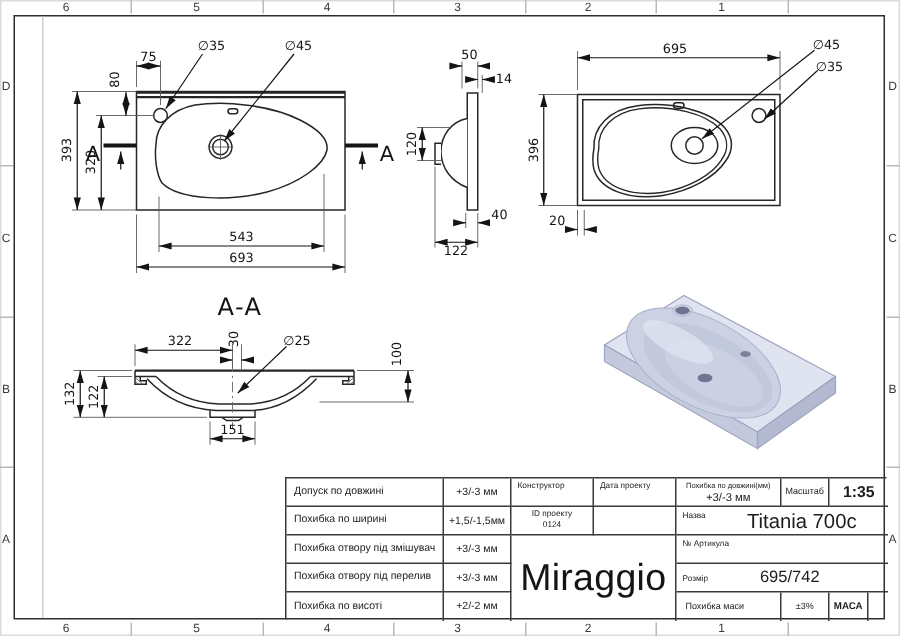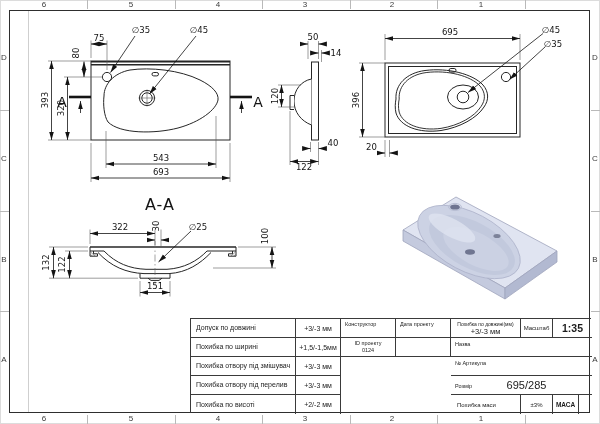--- a/index.html
+++ b/index.html
@@ -292,39 +292,41 @@
     <div class="cell lab br" style="left:0;top:76px;width:105px;height:19px">Похибка по висоті</div>
     <div class="cell val br" style="left:105px;top:76px;width:45px;height:19px">+2/-2 мм</div>
 
     <div class="cell hint bb br" style="left:150px;top:0;width:55px;height:19px">Конструктор</div>
     <div class="cell hint bb br" style="left:205px;top:0;width:55px;height:19px">Дата проекту</div>
     <div class="cell bb br stack" style="left:150px;top:19px;width:55px;height:19px;font-size:5.5px">
       <span>ID проекту</span>
       <span>0124</span>
     </div>
     <div class="cell bb br" style="left:205px;top:19px;width:55px;height:19px"></div>
+    <div class="cell logo br" style="left:150px;top:38px;width:110px;height:57px">Miraggio</div>
 
     <div class="cell bb br stack" style="left:260px;top:0;width:70px;height:19px">
       <span style="font-size:5px;color:#222">Похибка по довжині(мм)</span>
       <span style="font-size:7.5px">+3/-3 мм</span>
     </div>
     <div class="cell tiny bb br" style="left:330px;top:0;width:32px;height:19px">Масштаб</div>
     <div class="cell scale bb" style="left:362px;top:0;width:39px;height:19px">1:35</div>
 
     <div class="cell bb" style="left:260px;top:19px;width:141px;height:19px">
       <span style="font-size:5.5px;position:absolute;left:4px;top:3px">Назва</span>
+      <span class="big" style="margin:0 auto;padding-left:26px">Titania 700c</span>
     </div>
 
     <div class="cell bb" style="left:260px;top:38px;width:141px;height:19px">
       <span style="font-size:5.5px;position:absolute;left:4px;top:3px">№ Артикула</span>
     </div>
 
     <div class="cell bb" style="left:260px;top:57px;width:141px;height:19px">
       <span style="font-size:5.5px;position:absolute;left:4px;top:7px">Розмір</span>
-      <span class="mid" style="margin:0 auto;padding-left:10px">695/285</span>
+      <span class="mid" style="margin:0 auto;padding-left:10px">695/742</span>
     </div>
 
     <div class="cell tiny br" style="left:260px;top:76px;width:70px;height:19px;justify-content:flex-start;padding-left:6px">Похибка маси</div>
     <div class="cell tiny br" style="left:330px;top:76px;width:32px;height:19px">±3%</div>
     <div class="cell masa br" style="left:362px;top:76px;width:26px;height:19px">МАСА</div>
     <div class="cell" style="left:388px;top:76px;width:13px;height:19px"></div>
   </div>
 
 </div>
 

